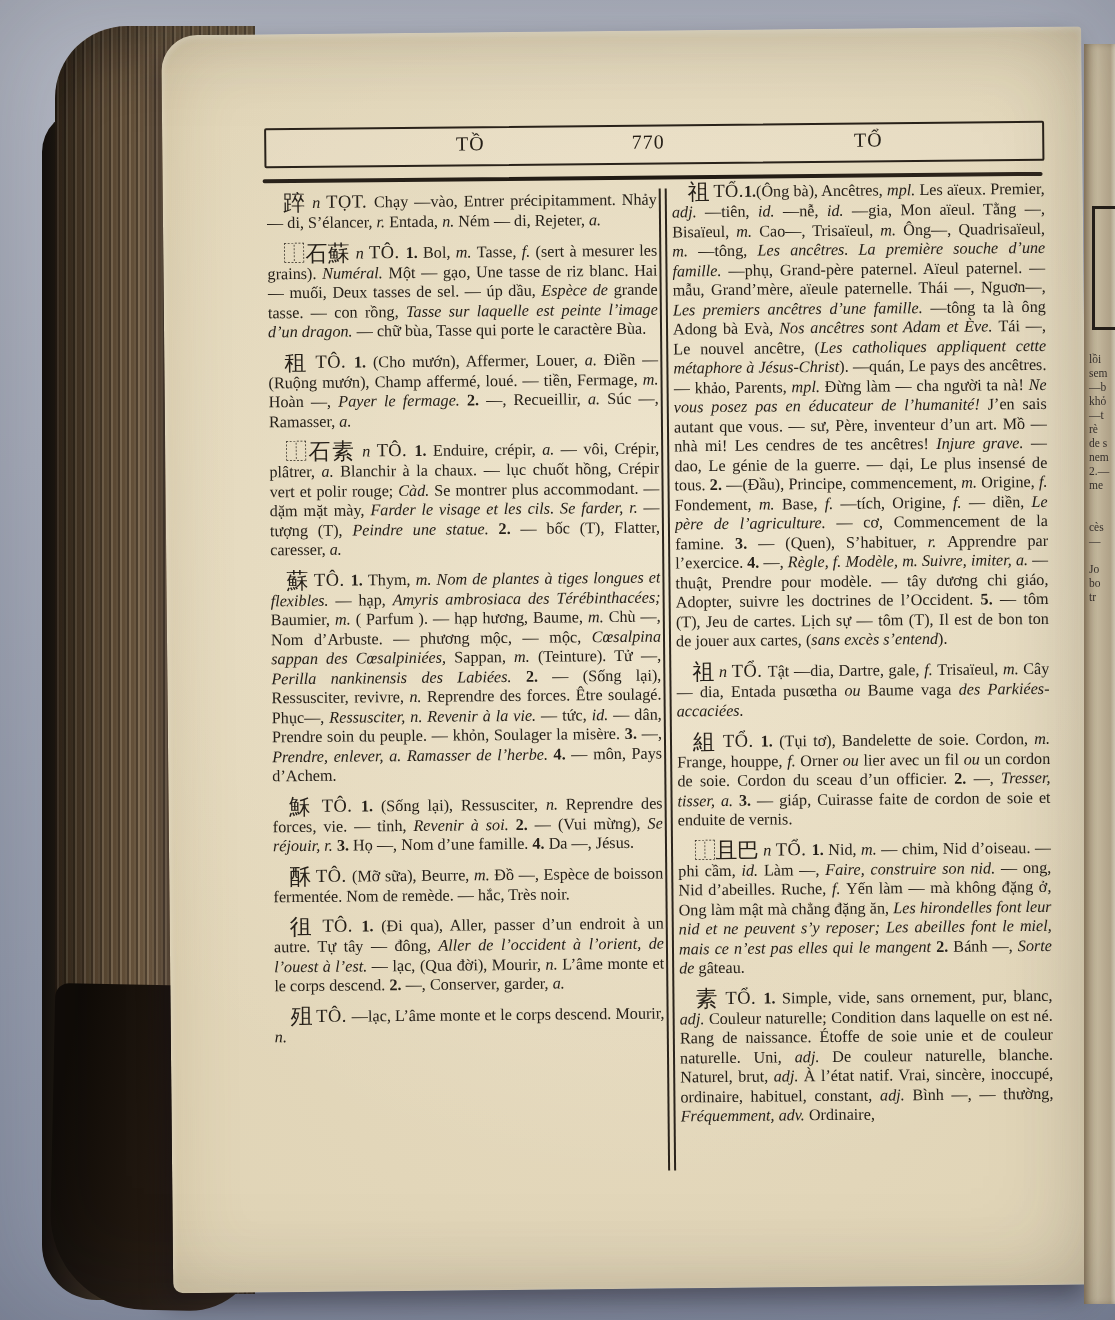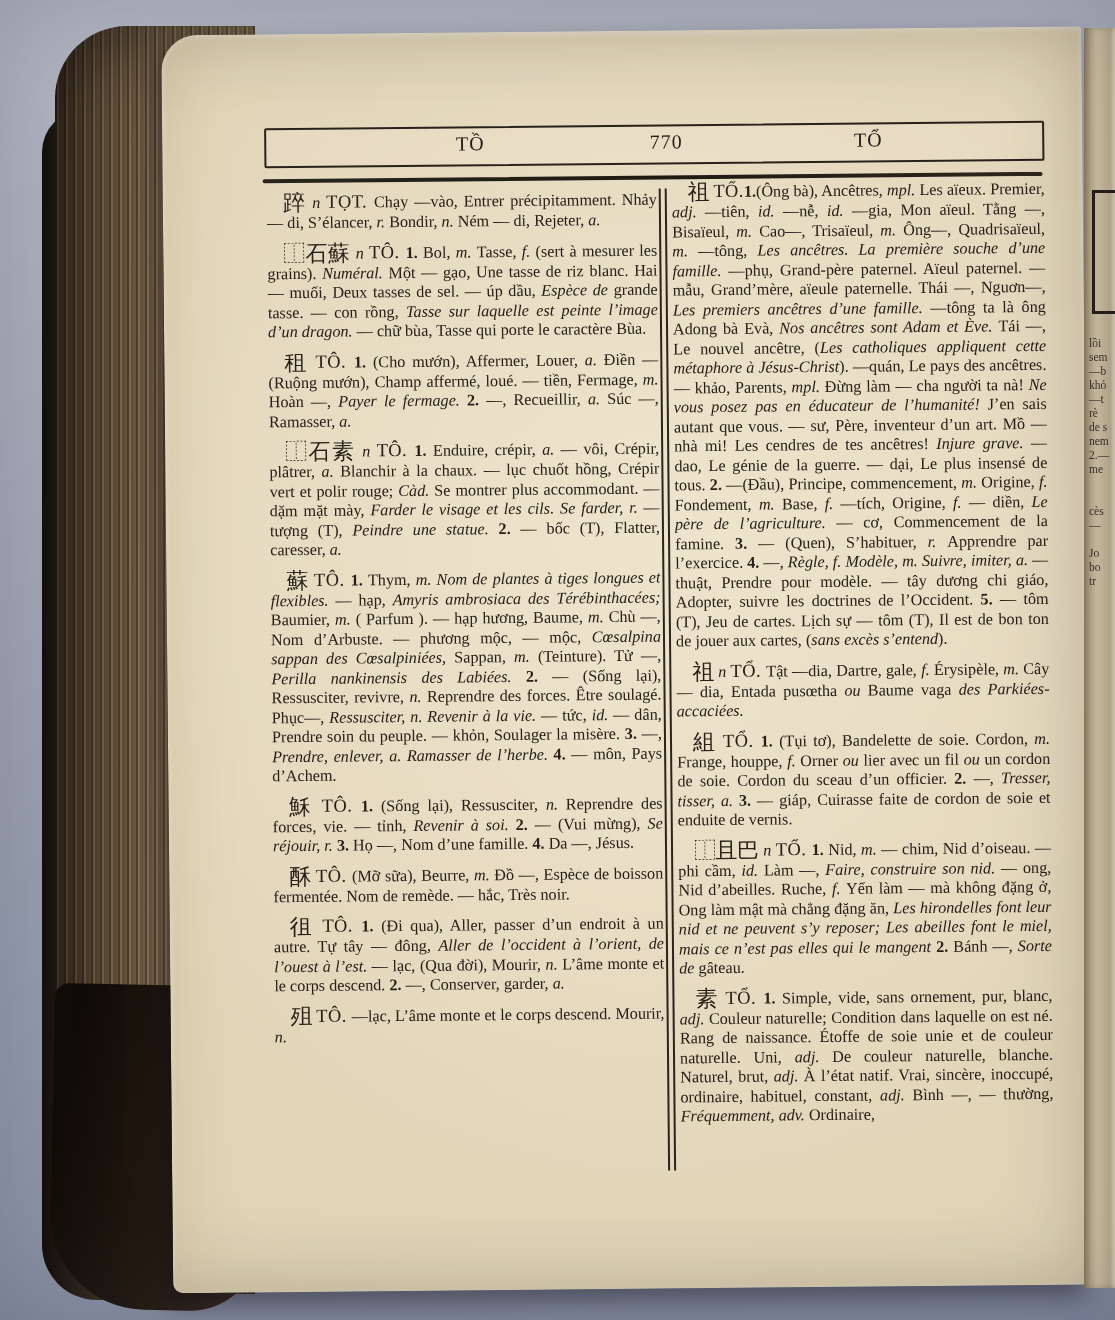--- a/index.html
+++ b/index.html
@@ -18,21 +18,21 @@
     border-radius:72px 0 0 95px;
     background:
       repeating-linear-gradient(90deg, rgba(20,12,6,.38) 0 2px, rgba(255,240,215,.10) 2px 4px, rgba(60,40,20,.22) 4px 7px, rgba(0,0,0,.05) 7px 9px),
       linear-gradient(90deg,#2f2518 0%,#5d4c38 22%,#77634a 45%,#8d7758 70%,#a38c69 92%);
     box-shadow:inset 0 -160px 120px -60px rgba(10,6,3,.55), inset 0 60px 60px -40px rgba(10,6,3,.35);}
   .cover-bottom{position:absolute;left:52px;top:985px;width:210px;height:325px;
     background:linear-gradient(100deg,#0f0b07 10%,#241a11 55%,#3a2c1d 90%);
     border-radius:14px 0 70px 95px;transform:rotate(1.2deg);}
 
   
-  .sliver{position:absolute;left:1084px;top:28px;width:31px;height:1260px;
+  .sliver{position:absolute;left:1084px;top:44px;width:31px;height:1260px;
     background:linear-gradient(90deg,#bfb091 0%,#d3c5a6 45%,#c2b293 85%,#e6ddc4 100%);
     box-shadow:inset 6px 0 8px -3px rgba(70,48,24,.55);
     color:#37302a;padding-top:308px;box-sizing:border-box;}
   .frag{height:14px;line-height:14px;font-size:11.5px;white-space:nowrap;overflow:hidden;padding-left:5px;}
   .sliver-box{position:absolute;left:8px;top:162px;width:30px;height:118px;
     border-top:3px solid #241d15;border-left:3px solid #241d15;border-bottom:3px solid #241d15;}
 
   
   .page{position:absolute;left:166px;top:30px;width:920px;height:1258px;
     transform:rotate(-0.55deg);transform-origin:60% 40%;
@@ -41,21 +41,21 @@
       radial-gradient(ellipse 120% 120% at 50% 55%, #e6dabf 0%, #e0d4b6 55%, #d3c5a5 84%, #c3b292 100%);
     border-radius:36px 4px 3px 10px;
     box-shadow:-8px 12px 24px rgba(15,12,20,.45), inset 0 0 70px rgba(125,98,62,.20), inset 0 2px 6px rgba(255,255,248,.5);}
 
   
   .band{position:absolute;left:102px;top:94px;width:776px;height:36px;
     border:2px solid #29221a;border-radius:2px;background:rgba(255,250,238,.12);}
   .band .head{position:absolute;top:4px;transform:translateX(-50%);
     font-size:20px;letter-spacing:1px;color:#241e16;}
   .rh-left{left:204px;}
-  .pagenum{left:400px;}
+  .pagenum{left:382px;}
   .rh-right{left:602px;}
   .rule-thick{position:absolute;left:100px;top:145px;width:780px;height:3.5px;
     background:linear-gradient(90deg,#2a231b 0%,#1f1912 50%,#2e261d 100%);border-radius:2px;}
 
   
   .col{position:absolute;overflow:hidden;color:#262019;}
   .col-left{left:104px;top:158px;width:390px;height:984px;}
   .col-right{left:509px;top:151px;width:373px;height:994px;}
   .vrule{position:absolute;left:496px;top:158px;width:4px;height:982px;
     border-left:2px solid #2b241c;border-right:2px solid #2b241c;}
@@ -80,34 +80,34 @@
   <div class="page">
 
     <div class="band">
       <span class="head rh-left">TỒ</span>
       <span class="head pagenum">770</span>
       <span class="head rh-right">TỔ</span>
     </div>
     <div class="rule-thick"></div>
 
     <div class="col col-left">
-        <p class="entry"><span class="cjk">踤 </span><span class="it">n </span><span class="hw">TỌT. </span><span>Chạy —vào, Entrer précipitamment. Nhảy — di, S’élancer, </span><span class="it">r. </span><span>Bondir, </span><span class="it">n. </span><span>Ném — di, Rejeter, </span><span class="it">a.</span></p>
+        <p class="entry"><span class="cjk">踤 </span><span class="it">n </span><span class="hw">TỌT. </span><span>Chạy —vào, Entrer précipitamment. Nhảy — di, S’élancer, </span><span class="it">r. </span><span>Entada, </span><span class="it">n. </span><span>Ném — di, Rejeter, </span><span class="it">a.</span></p>
         <p class="entry"><span class="cjk">⿰石蘇 </span><span class="it">n </span><span class="hw">TÔ. </span><span class="num">1. </span><span>Bol, </span><span class="it">m. </span><span>Tasse, </span><span class="it">f. </span><span>(sert à mesurer les grains). </span><span class="it">Numéral. </span><span>Một — gạo, Une tasse de riz blanc. Hai — muối, Deux tasses de sel. — úp dầu, </span><span class="it">Espèce de </span><span>grande tasse. — con rồng, </span><span class="it">Tasse sur laquelle est peinte l’image d’un dragon. </span><span>— chữ bùa, Tasse qui porte le caractère Bùa.</span></p>
         <p class="entry"><span class="cjk">租 </span><span class="hw">TÔ. </span><span class="num">1. </span><span>(Cho mướn), Affermer, Louer, </span><span class="it">a. </span><span>Điền —(Ruộng mướn), Champ affermé, loué. — tiền, Fermage, </span><span class="it">m. </span><span>Hoàn —, </span><span class="it">Payer le fermage. </span><span class="num">2. </span><span>—, Recueillir, </span><span class="it">a. </span><span>Súc —, Ramasser, </span><span class="it">a.</span></p>
         <p class="entry"><span class="cjk">⿰石素 </span><span class="it">n </span><span class="hw">TÔ. </span><span class="num">1. </span><span>Enduire, crépir, </span><span class="it">a. </span><span>— vôi, Crépir, plâtrer, </span><span class="it">a. </span><span>Blanchir à la chaux. — lục chuốt hồng, Crépir vert et polir rouge; </span><span class="it">Càd. </span><span>Se montrer plus accommodant. —dặm mặt mày, </span><span class="it">Farder le visage et les cils. Se farder, r. </span><span>—tượng (T), </span><span class="it">Peindre une statue. </span><span class="num">2. </span><span>— bốc (T), Flatter, caresser, </span><span class="it">a.</span></p>
         <p class="entry"><span class="cjk">蘇 </span><span class="hw">TÔ. </span><span class="num">1. </span><span>Thym, </span><span class="it">m. Nom de plantes à tiges longues et flexibles. </span><span>— hạp, </span><span class="it">Amyris ambrosiaca des Térébinthacées; </span><span>Baumier, </span><span class="it">m. </span><span>( Parfum ). — hạp hương, Baume, </span><span class="it">m. </span><span>Chù —, Nom d’Arbuste. — phương mộc, — mộc, </span><span class="it">Cœsalpina sappan des Cœsalpiniées, </span><span>Sappan, </span><span class="it">m. </span><span>(Teinture). Tử —, </span><span class="it">Perilla nankinensis des Labiées. </span><span class="num">2. </span><span>— (Sống lại), Ressusciter, revivre, </span><span class="it">n. </span><span>Reprendre des forces. Être soulagé. Phục—, </span><span class="it">Ressusciter, n. Revenir à la vie. </span><span>— tức, </span><span class="it">id. </span><span>— dân, Prendre soin du peuple. — khỏn, Soulager la misère. </span><span class="num">3. </span><span>—, </span><span class="it">Prendre, enlever, a. Ramasser de l’herbe. </span><span class="num">4. </span><span>— môn, Pays d’Achem.</span></p>
         <p class="entry"><span class="cjk">穌 </span><span class="hw">TÔ. </span><span class="num">1. </span><span>(Sống lại), Ressusciter, </span><span class="it">n. </span><span>Reprendre des forces, vie. — tỉnh, </span><span class="it">Revenir à soi. </span><span class="num">2. </span><span>— (Vui mừng), </span><span class="it">Se réjouir, r. </span><span class="num">3. </span><span>Họ —, Nom d’une famille. </span><span class="num">4. </span><span>Da —, Jésus.</span></p>
         <p class="entry"><span class="cjk">酥 </span><span class="hw">TÔ. </span><span>(Mỡ sữa), Beurre, </span><span class="it">m. </span><span>Đồ —, Espèce de boisson fermentée. Nom de remède. — hắc, Très noir.</span></p>
         <p class="entry"><span class="cjk">徂 </span><span class="hw">TÔ. </span><span class="num">1. </span><span>(Đi qua), Aller, passer d’un endroit à un autre. Tự tây — đông, </span><span class="it">Aller de l’occident à l’orient, de l’ouest à l’est. </span><span>— lạc, (Qua đời), Mourir, </span><span class="it">n. </span><span>L’âme monte et le corps descend. </span><span class="num">2. </span><span>—, Conserver, garder, </span><span class="it">a.</span></p>
         <p class="entry"><span class="cjk">殂 </span><span class="hw">TÔ. </span><span>—lạc, L’âme monte et le corps descend. Mourir, </span><span class="it">n.</span></p>
       </div>
     <div class="vrule"></div>
     <div class="col col-right">
         <p class="entry"><span class="cjk">祖 </span><span class="hw">TỔ.</span><span class="num">1.</span><span>(Ông bà), Ancêtres, </span><span class="it">mpl. </span><span>Les aïeux. Premier, </span><span class="it">adj. </span><span>—tiên, </span><span class="it">id. </span><span>—nễ, </span><span class="it">id. </span><span>—gia, Mon aïeul. Tằng —, Bisaïeul, </span><span class="it">m. </span><span>Cao—, Trisaïeul, </span><span class="it">m. </span><span>Ông—, Quadrisaïeul, </span><span class="it">m. </span><span>—tông, </span><span class="it">Les ancêtres. La première souche d’une famille. </span><span>—phụ, Grand-père paternel. Aïeul paternel. —mẫu, Grand’mère, aïeule paternelle. Thái —, Nguơn—, </span><span class="it">Les premiers ancêtres d’une famille. </span><span>—tông ta là ông Adong bà Evà, </span><span class="it">Nos ancêtres sont Adam et Ève. </span><span>Tái —, Le nouvel ancêtre, (</span><span class="it">Les catholiques appliquent cette métaphore à Jésus-Christ</span><span>). —quán, Le pays des ancêtres. — khảo, Parents, </span><span class="it">mpl. </span><span>Đừng làm — cha người ta nà! </span><span class="it">Ne vous posez pas en éducateur de l’humanité! </span><span>J’en sais autant que vous. — sư, Père, inventeur d’un art. Mồ — nhà mi! Les cendres de tes ancêtres! </span><span class="it">Injure grave. </span><span>— dao, Le génie de la guerre. — dại, Le plus insensé de tous. </span><span class="num">2. </span><span>—(Đầu), Principe, commencement, </span><span class="it">m. </span><span>Origine, </span><span class="it">f. </span><span>Fondement, </span><span class="it">m. </span><span>Base, </span><span class="it">f. </span><span>—tích, Origine, </span><span class="it">f. </span><span>— diền, </span><span class="it">Le père de l’agriculture. </span><span>— cơ, Commencement de la famine. </span><span class="num">3. </span><span>— (Quen), S’habituer, </span><span class="it">r. </span><span>Apprendre par l’exercice. </span><span class="num">4. </span><span>—, </span><span class="it">Règle, f. Modèle, m. Suivre, imiter, a. </span><span>— thuật, Prendre pour modèle. — tây dương chi giáo, Adopter, suivre les doctrines de l’Occident. </span><span class="num">5. </span><span>— tôm (T), Jeu de cartes. Lịch sự — tôm (T), Il est de bon ton de jouer aux cartes, (</span><span class="it">sans excès s’entend</span><span>).</span></p>
-        <p class="entry"><span class="cjk">祖 </span><span class="it">n </span><span class="hw">TỔ. </span><span>Tật —dia, Dartre, gale, </span><span class="it">f. </span><span>Érysipèle, </span><span class="it">m. </span><span>Cây — dia, Entada pusœtha </span><span class="it">ou </span><span>Baume vaga </span><span class="it">des Parkiées-accaciées.</span></p>
+        <p class="entry"><span class="cjk">祖 </span><span class="it">n </span><span class="hw">TỔ. </span><span>Tật —dia, Dartre, gale, </span><span class="it">f. </span><span>Trisaïeul, </span><span class="it">m. </span><span>Cây — dia, Entada pusœtha </span><span class="it">ou </span><span>Baume vaga </span><span class="it">des Parkiées-accaciées.</span></p>
         <p class="entry"><span class="cjk">組 </span><span class="hw">TỔ. </span><span class="num">1. </span><span>(Tụi tơ), Bandelette de soie. Cordon, </span><span class="it">m. </span><span>Frange, houppe, </span><span class="it">f. </span><span>Orner </span><span class="it">ou </span><span>lier avec un fil </span><span class="it">ou </span><span>un cordon de soie. Cordon du sceau d’un officier. </span><span class="num">2. </span><span>—, </span><span class="it">Tresser, tisser, a. </span><span class="num">3. </span><span>— giáp, Cuirasse faite de cordon de soie et enduite de vernis.</span></p>
         <p class="entry"><span class="cjk">⿰且巴 </span><span class="it">n </span><span class="hw">TỔ. </span><span class="num">1. </span><span>Nid, </span><span class="it">m. </span><span>— chim, Nid d’oiseau. — phi cầm, </span><span class="it">id. </span><span>Làm —, </span><span class="it">Faire, construire son nid. </span><span>— ong, Nid d’abeilles. Ruche, </span><span class="it">f. </span><span>Yến làm — mà không đặng ở, Ong làm mật mà chẳng đặng ăn, </span><span class="it">Les hirondelles font leur nid et ne peuvent s’y reposer; Les abeilles font le miel, mais ce n’est pas elles qui le mangent </span><span class="num">2. </span><span>Bánh —, </span><span class="it">Sorte de </span><span>gâteau.</span></p>
         <p class="entry"><span class="cjk">素 </span><span class="hw">TỔ. </span><span class="num">1. </span><span>Simple, vide, sans ornement, pur, blanc, </span><span class="it">adj. </span><span>Couleur naturelle; Condition dans laquelle on est né. Rang de naissance. Étoffe de soie unie et de couleur naturelle. Uni, </span><span class="it">adj. </span><span>De couleur naturelle, blanche. Naturel, brut, </span><span class="it">adj. </span><span>À l’état natif. Vrai, sincère, inoccupé, ordinaire, habituel, constant, </span><span class="it">adj. </span><span>Bình —, — thường, </span><span class="it">Fréquemment, adv. </span><span>Ordinaire,</span></p>
       </div>
 
   </div>
 
   <div class="sliver">
     <div class="sliver-box"></div>
   <div class="frag">lồi</div>

